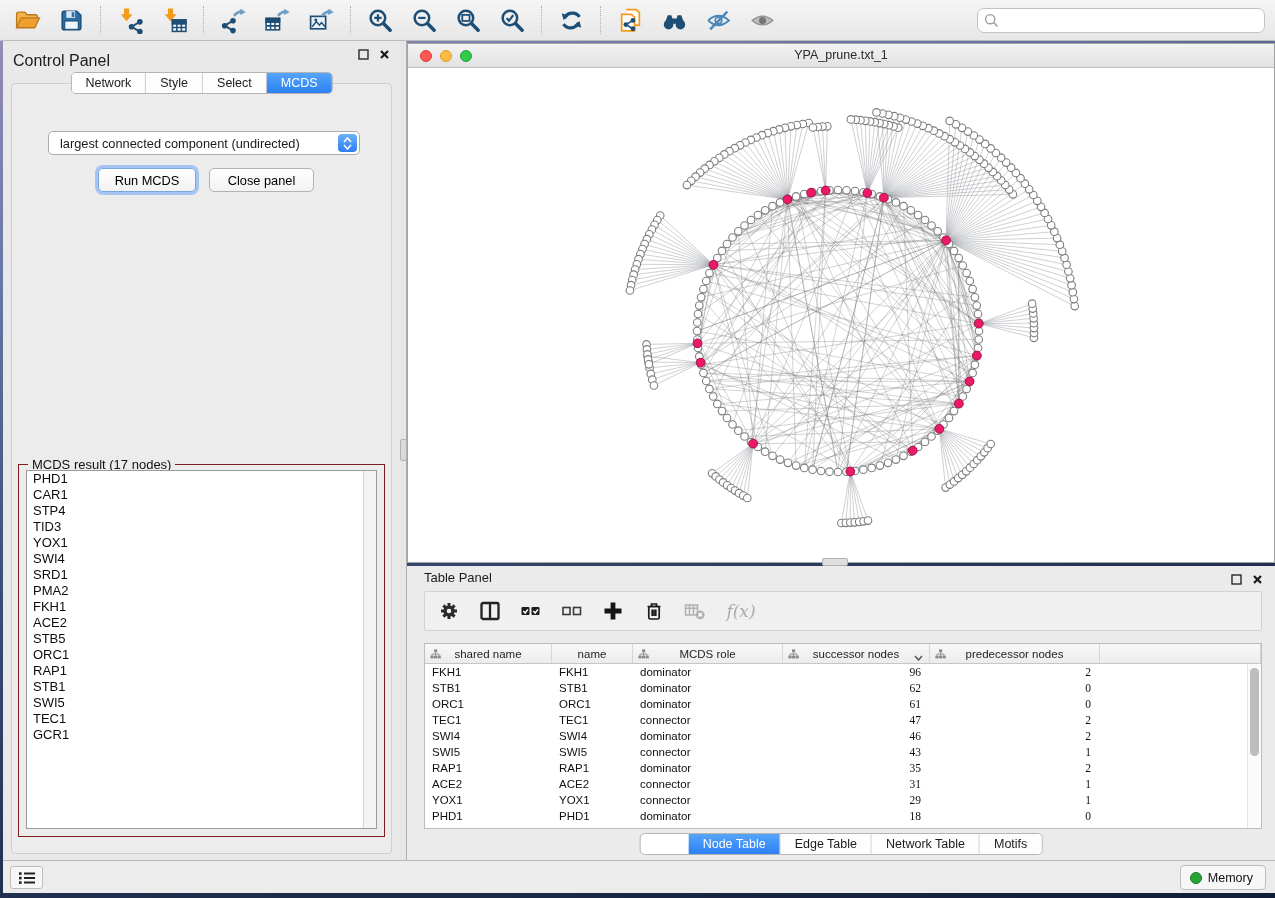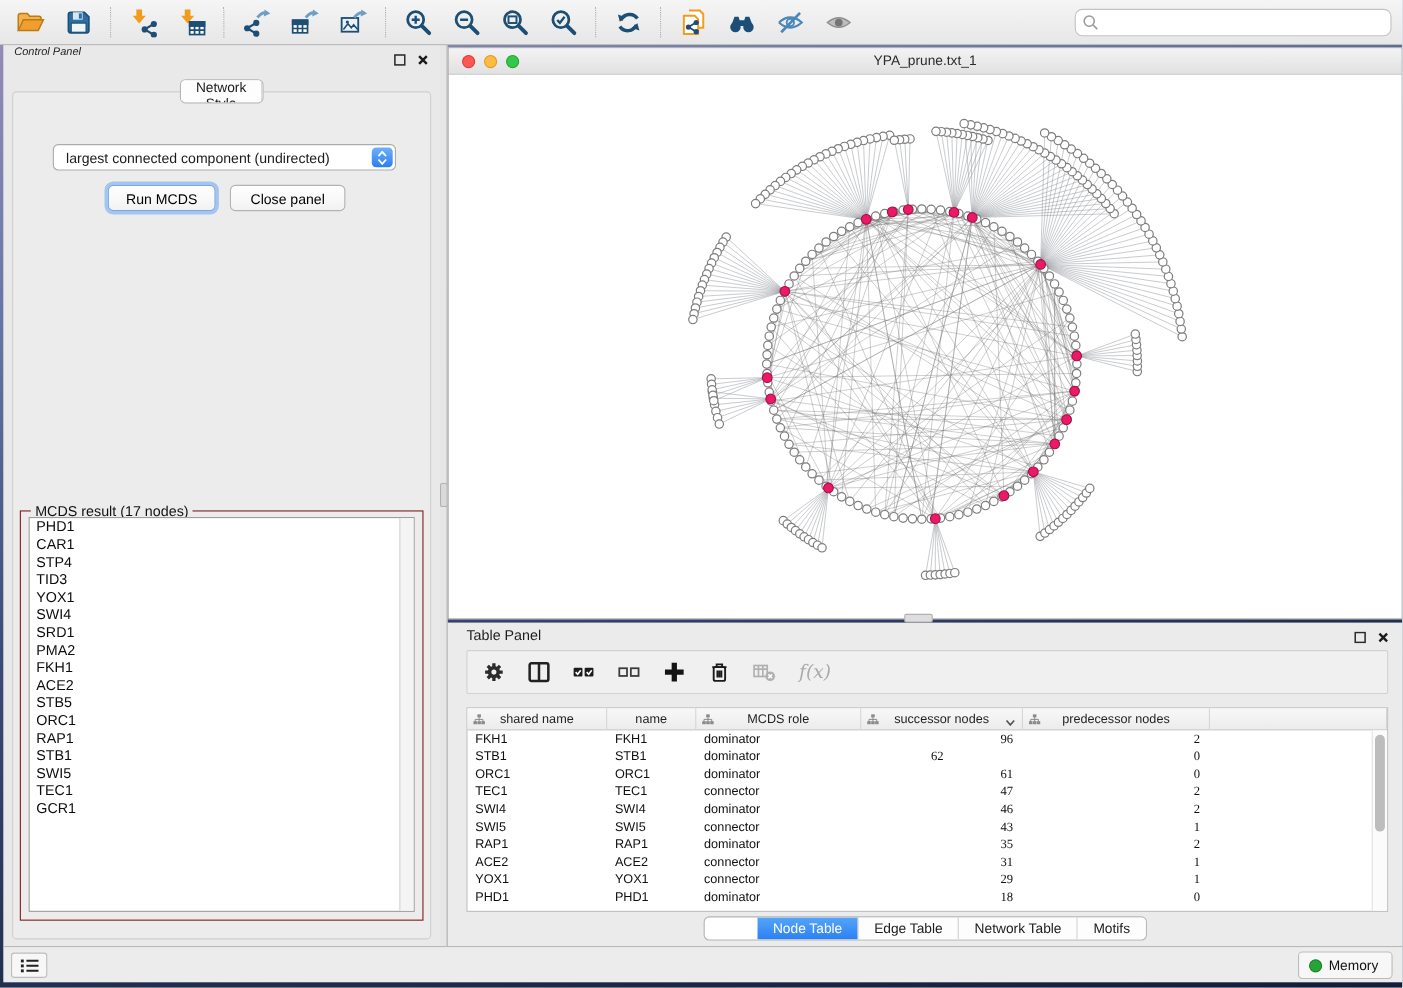--- a/index.html
+++ b/index.html
@@ -16,29 +16,29 @@
   .tb-sep { width:1px; height:28px; border-left:1px dotted #b0b0b0; margin:0 12px; }
   .tb-btn { width:34px; height:34px; display:flex; align-items:center; justify-content:center; border-radius:4px; }
   .tb-btn svg { width:27px; height:27px; display:block; }
   #search-wrap { margin-left:auto; position:relative; }
   #search-input { width:288px; height:25px; border:1px solid #c3c3c3; border-radius:7px;
     background:#fff; padding:0 8px 0 26px; font-size:12px; outline:none; font-family:"Liberation Sans",sans-serif;}
   #search-icon { position:absolute; left:7px; top:5px; width:15px; height:15px; }
 
   
   #control-panel { position:absolute; left:3px; top:41px; width:397px; height:819px; background:#e9e9e9; }
-  #cp-title { position:absolute; left:10px; top:1px; font-size:10px; color:#1c1c1c;font-style:italic; }
+  #cp-title { position:absolute; left:10px; top:11px; font-size:16px; color:#1c1c1c; }
   .win-btns { position:absolute; right:10px; top:7px; display:flex; gap:9px; align-items:center; }
   .wbtn { width:12px; height:12px; display:flex; align-items:center; justify-content:center; }
   .seg { display:flex; border:1px solid #b4b4b4; border-radius:5px; overflow:hidden; background:#fff; height:22px; }
   .seg-btn { display:flex; align-items:center; justify-content:center; font-size:12.5px;
     color:#1c1c1c; background:#fdfdfd; border-right:1px solid #c9c9c9; padding:0 14px; white-space:nowrap; }
   .seg-btn:last-child { border-right:none; }
   .seg-btn.active { background:linear-gradient(#55a5fa,#2c80f4); color:#fff; }
-  #cp-tabs { position:absolute; top:31px; left:50%; transform:translateX(-50%); z-index:3;flex-direction:column; }
+  #cp-tabs { position:absolute; top:31px; left:50%; transform:translateX(-50%); z-index:3; }
   #cp-box { position:absolute; left:8px; right:8px; top:42px; bottom:6px;
     background:#ececec; border:1px solid #cfcfcf; border-radius:4px; }
   #opt-label { position:absolute; top:31px; width:100%; text-align:center; font-size:13px; color:#141414; }
   #criterion-select { position:absolute; top:47px; left:36px; width:312px; height:24px; background:#fff;
     border:1px solid #ababab; border-radius:5px; display:flex; align-items:center; font-size:12.8px; padding-left:11px; }
   #criterion-stepper { position:absolute; right:2px; top:2px; width:19px; height:18px; border-radius:4px;
     background:linear-gradient(#6db1fb,#2d7ef2); display:flex; flex-direction:column; align-items:center; justify-content:center; gap:1px; }
   .btn { background:linear-gradient(#ffffff,#f2f2f2); border:1px solid #b3b3b3; border-radius:5px;
     font-size:12.8px; height:24px; display:inline-flex; align-items:center; justify-content:center; font-family:"Liberation Sans",sans-serif; }
   #run-btn { position:absolute; top:84px; left:86px; width:98px; box-shadow:0 0 0 3px rgba(116,170,246,.6); border-color:#7aa6e0; }
@@ -1159,21 +1159,21 @@
             <div class="td l" style="flex: 0 0 127px; width: 127px;">FKH1</div>
             <div class="td l" style="flex: 0 0 81px; width: 81px;">FKH1</div>
             <div class="td l" style="flex: 0 0 150px; width: 150px;">dominator</div>
             <div class="td r" style="flex: 0 0 147px; width: 147px;">96</div>
             <div class="td r" style="flex: 0 0 170px; width: 170px;">2</div>
           </div>
           <div class="tr">
             <div class="td l" style="flex: 0 0 127px; width: 127px;">STB1</div>
             <div class="td l" style="flex: 0 0 81px; width: 81px;">STB1</div>
             <div class="td l" style="flex: 0 0 150px; width: 150px;">dominator</div>
-            <div class="td r" style="flex: 0 0 147px; width: 147px; text-align: center;">62</div>
+            <div class="td r" style="flex: 0 0 147px; width: 147px;">62</div>
             <div class="td r" style="flex: 0 0 170px; width: 170px;">0</div>
           </div>
           <div class="tr">
             <div class="td l" style="flex: 0 0 127px; width: 127px;">ORC1</div>
             <div class="td l" style="flex: 0 0 81px; width: 81px;">ORC1</div>
             <div class="td l" style="flex: 0 0 150px; width: 150px;">dominator</div>
             <div class="td r" style="flex: 0 0 147px; width: 147px;">61</div>
             <div class="td r" style="flex: 0 0 170px; width: 170px;">0</div>
           </div>
           <div class="tr">

